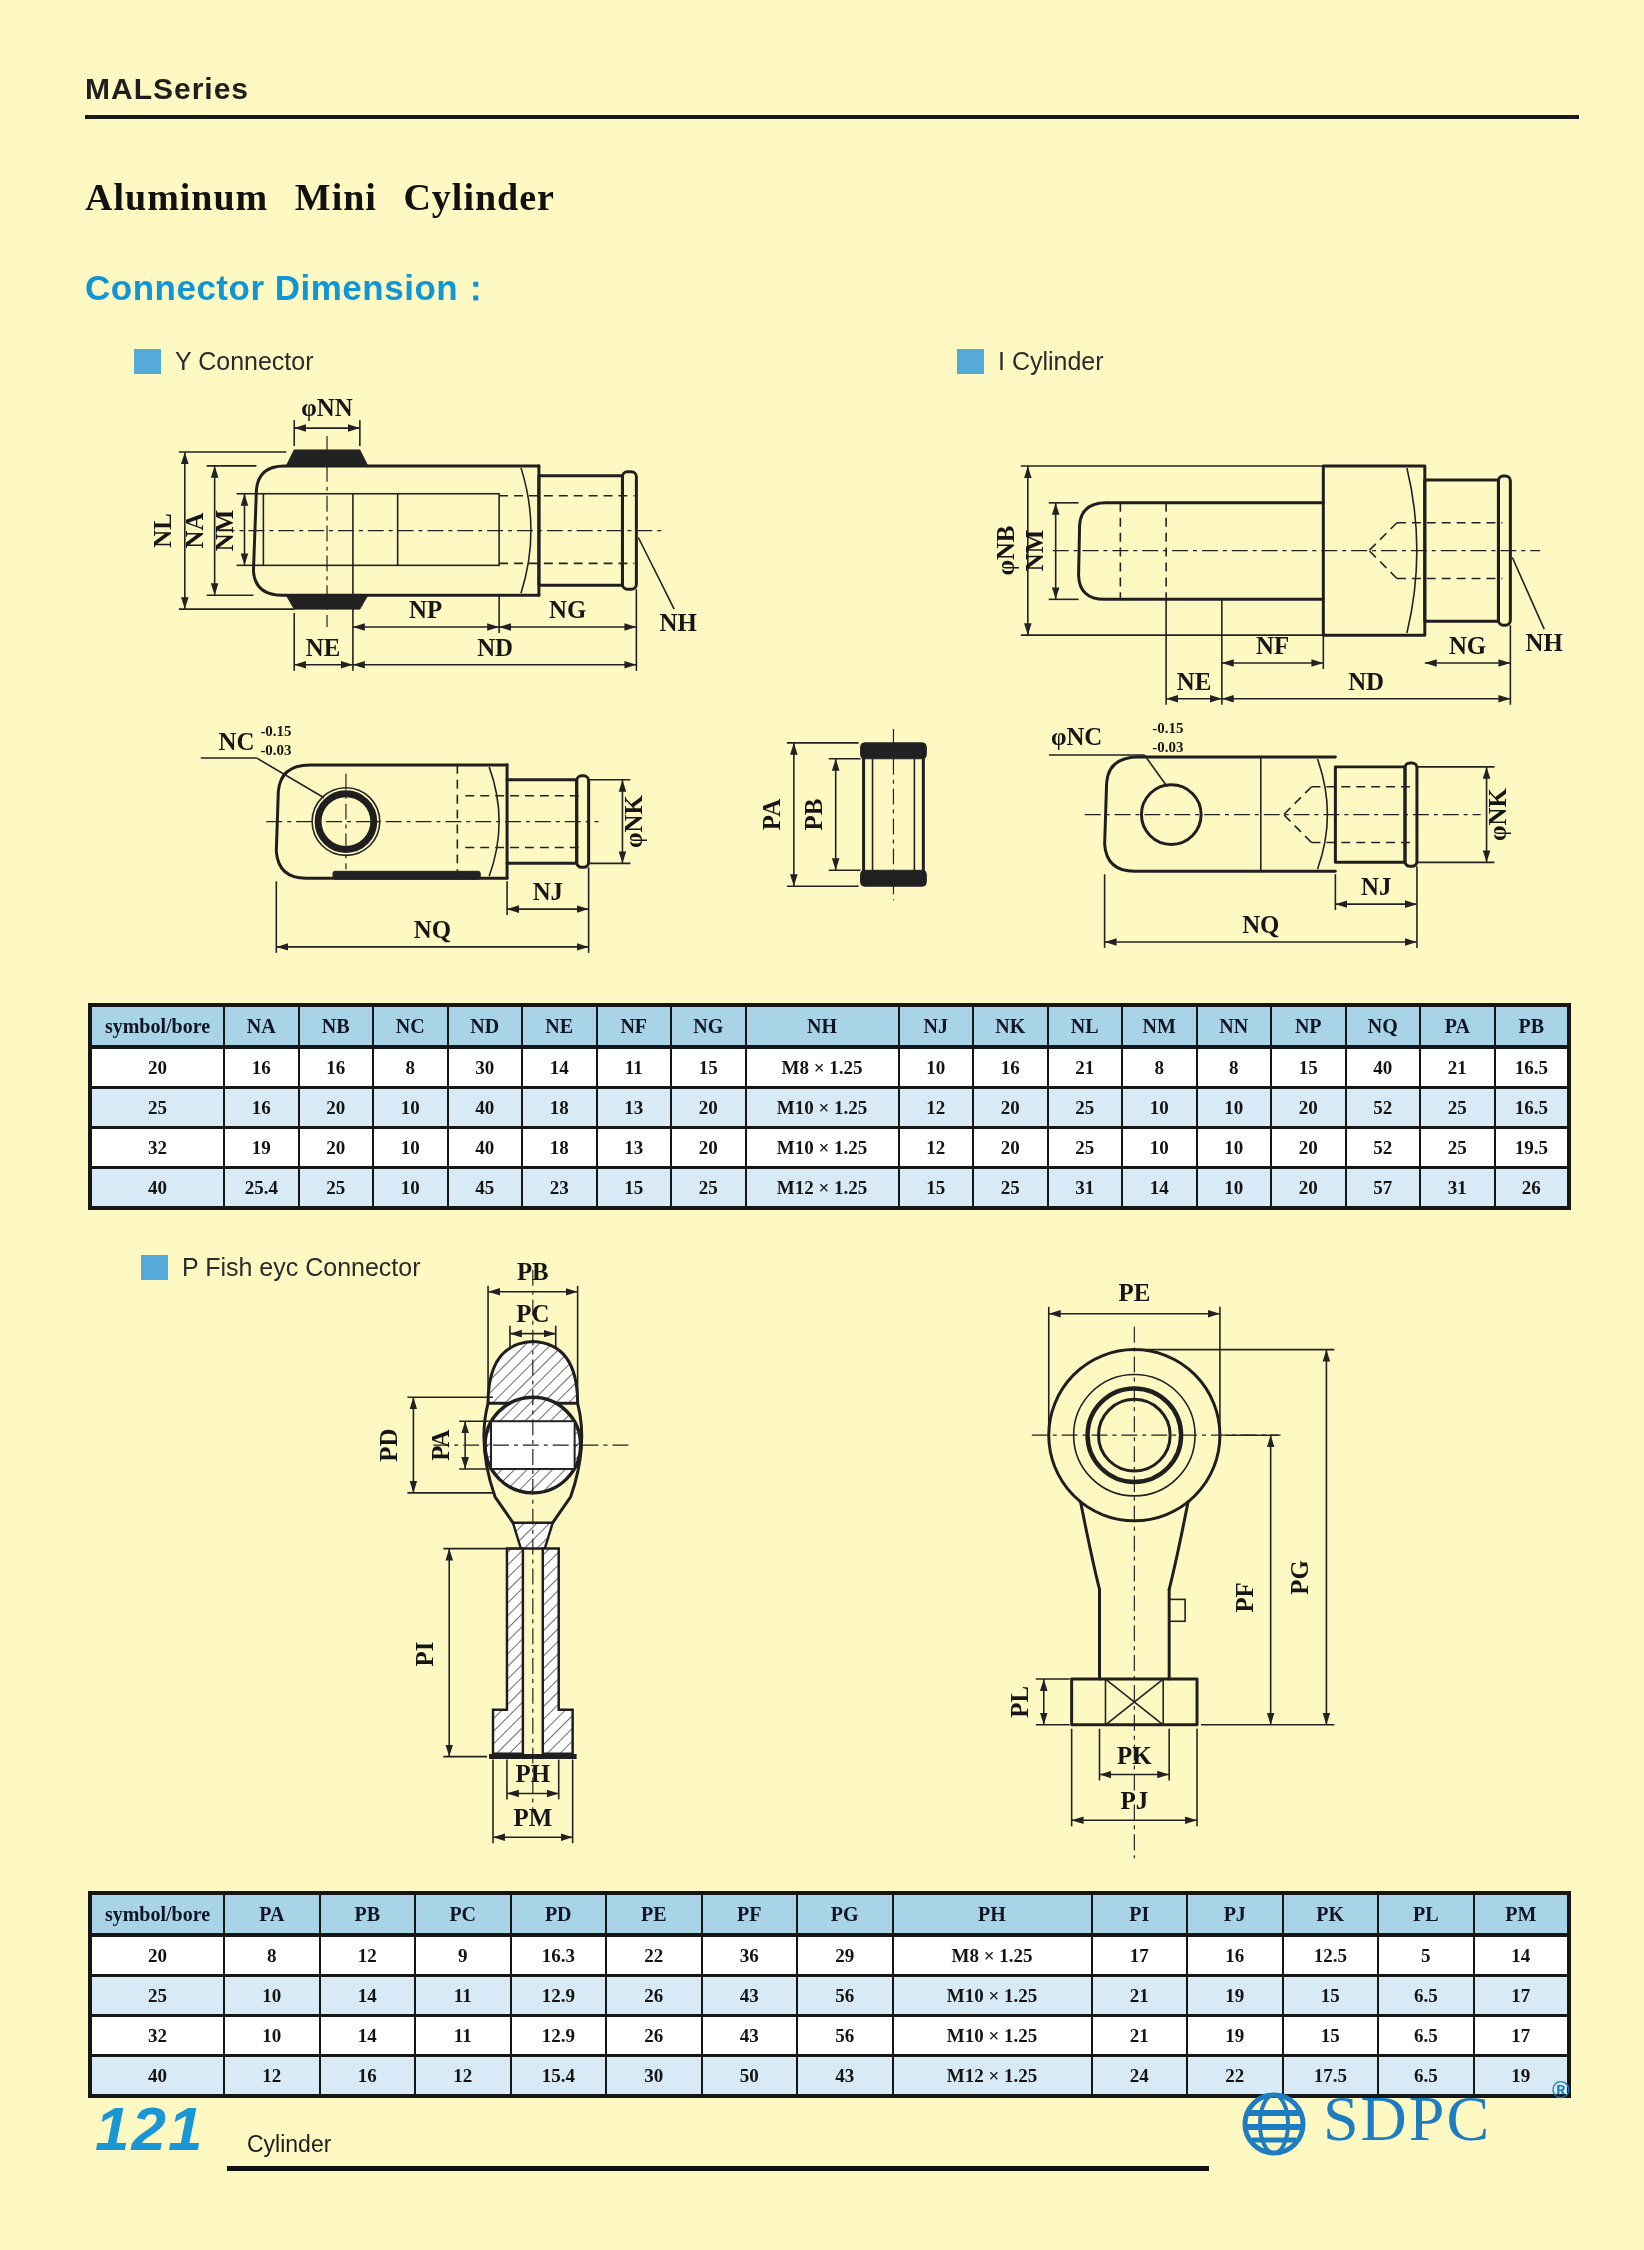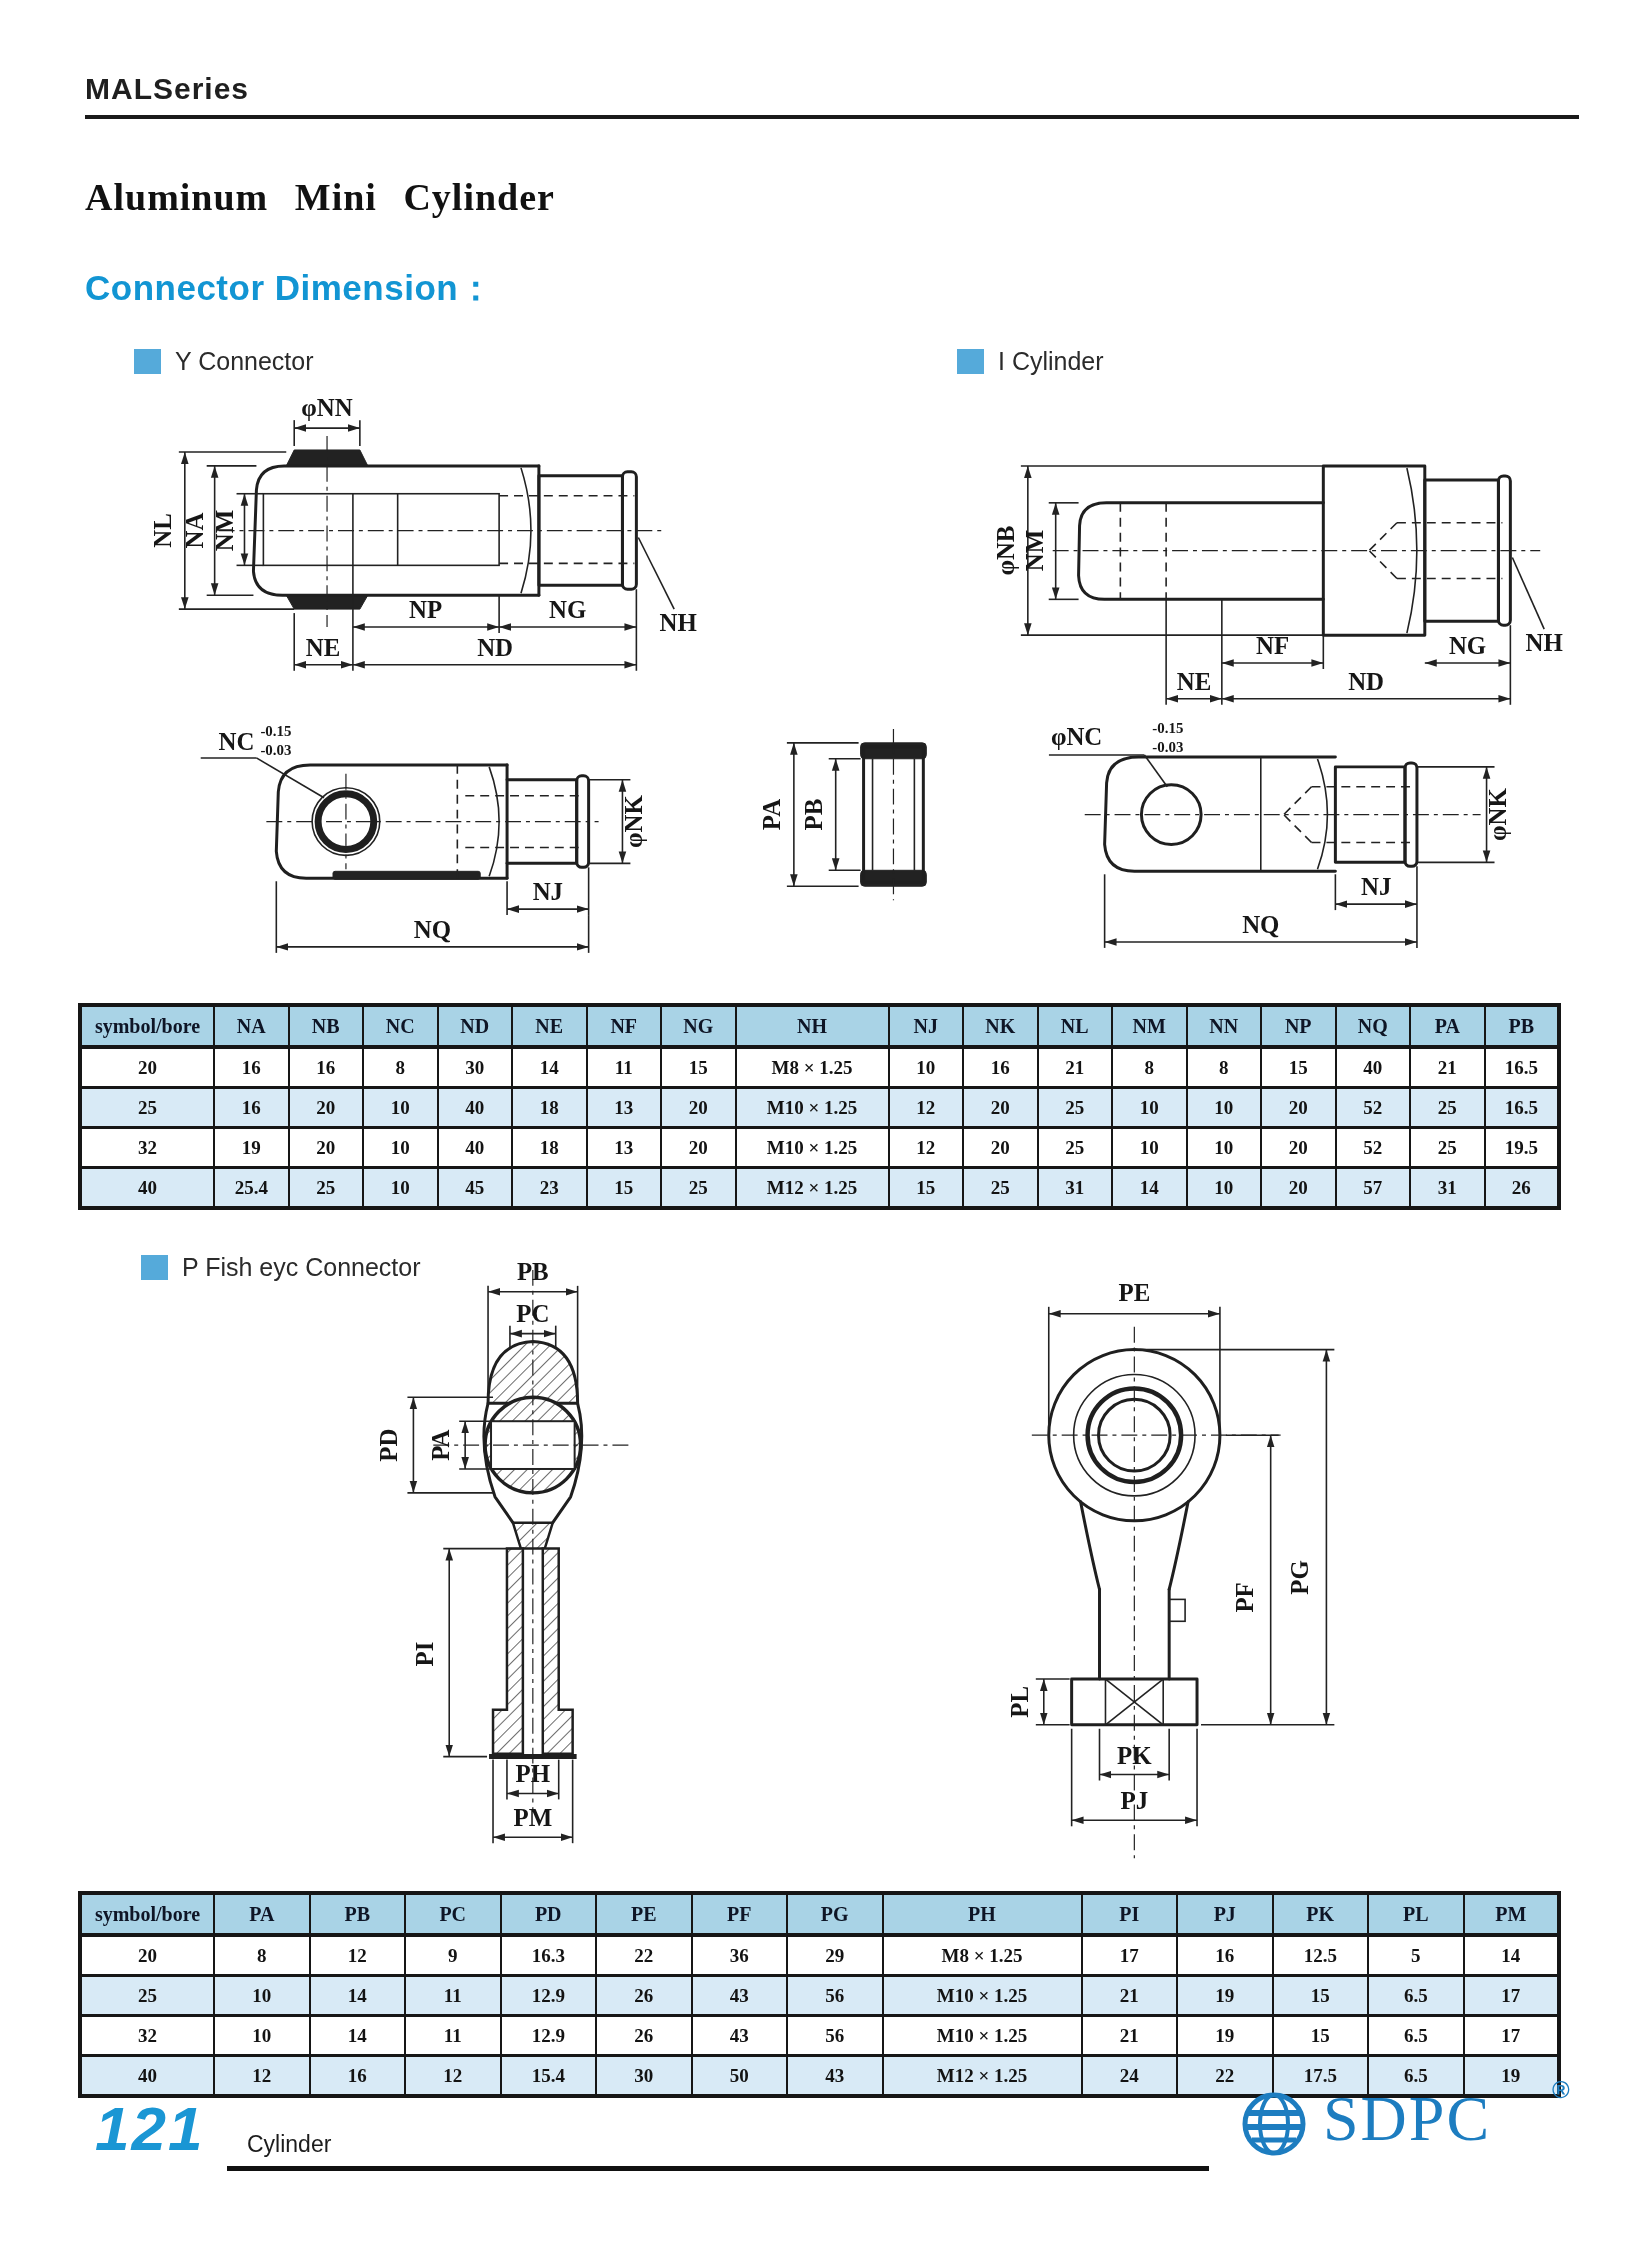--- a/index.html
+++ b/index.html
@@ -1,17 +1,17 @@
 <!DOCTYPE html>
 <html><head>
 <meta charset="utf-8">
 <style>
   html,body { margin:0; padding:0; background:#e8e8e8; }
   .page {
-    position:relative; width:1645px; height:2251px; background:#ffffff;
+    position:relative; width:1645px; height:2251px; background:#fef9c3;
     font-family:"Liberation Sans", sans-serif; overflow:hidden; margin:0 auto;
   }
   .abs { position:absolute; }
 
   
   .series-title { left:85px; top:72px; font-size:30px; font-weight:bold; color:#1f1f1f; letter-spacing:1px; }
   .header-rule { left:85px; top:115px; width:1494px; height:4px; background:#1a1a1a; }
   .doc-title { left:85px; top:175px; font-family:"Liberation Serif",serif; font-size:38px; font-weight:bold; color:#111; word-spacing:16px; letter-spacing:1px; }
   .section-subtitle { left:85px; top:265px; font-size:35px; font-weight:bold; color:#1295d3; letter-spacing:0.5px; }
 
@@ -25,21 +25,21 @@
   svg .tl { stroke:#222; stroke-width:1.6; fill:none; }
   svg .ol { stroke:#1f1f1f; stroke-width:3; fill:none; stroke-linejoin:round; stroke-linecap:round; }
   svg .dl { stroke:#222; stroke-width:1.6; fill:none; }
   svg .cl { stroke:#222; stroke-width:1.2; stroke-dasharray:16 5 4 5; fill:none; }
   svg .hl { stroke:#222; stroke-width:1.6; stroke-dasharray:9 6; fill:none; }
   svg .solid { fill:#222; stroke:#222; }
   svg text.dt { font-family:"Liberation Serif",serif; font-weight:bold; font-size:25px; fill:#161616; }
   svg text.ds { font-family:"Liberation Serif",serif; font-weight:bold; font-size:15px; fill:#161616; }
 
   
-  .tbl-wrap { position:absolute; left:78px; }
+  .tbl-wrap { position:absolute; left:88px; }
   table.dim-table { border-collapse:collapse; table-layout:fixed; width:1483px; background:#fff; border:4px solid #161616; }
   .dim-table th, .dim-table td {
     border:2px solid #161616; text-align:center; vertical-align:middle;
     font-family:"Liberation Serif",serif; font-weight:bold; padding:0;
   }
   .dim-table th { background:#a9d3e6; height:38px; font-size:20px; color:#0e1526; border-top:3px solid #161616; border-bottom:4px solid #161616; }
   .dim-table td { height:37px; font-size:19px; color:#131313; border-top:3px solid #161616; border-bottom:3px solid #161616; }
   .dim-table tr.alt td { background:#d8eaf6; }
   .dim-table th:first-child { width:131px; }
   .dim-table.t1 th:nth-child(9) { width:151px; }

